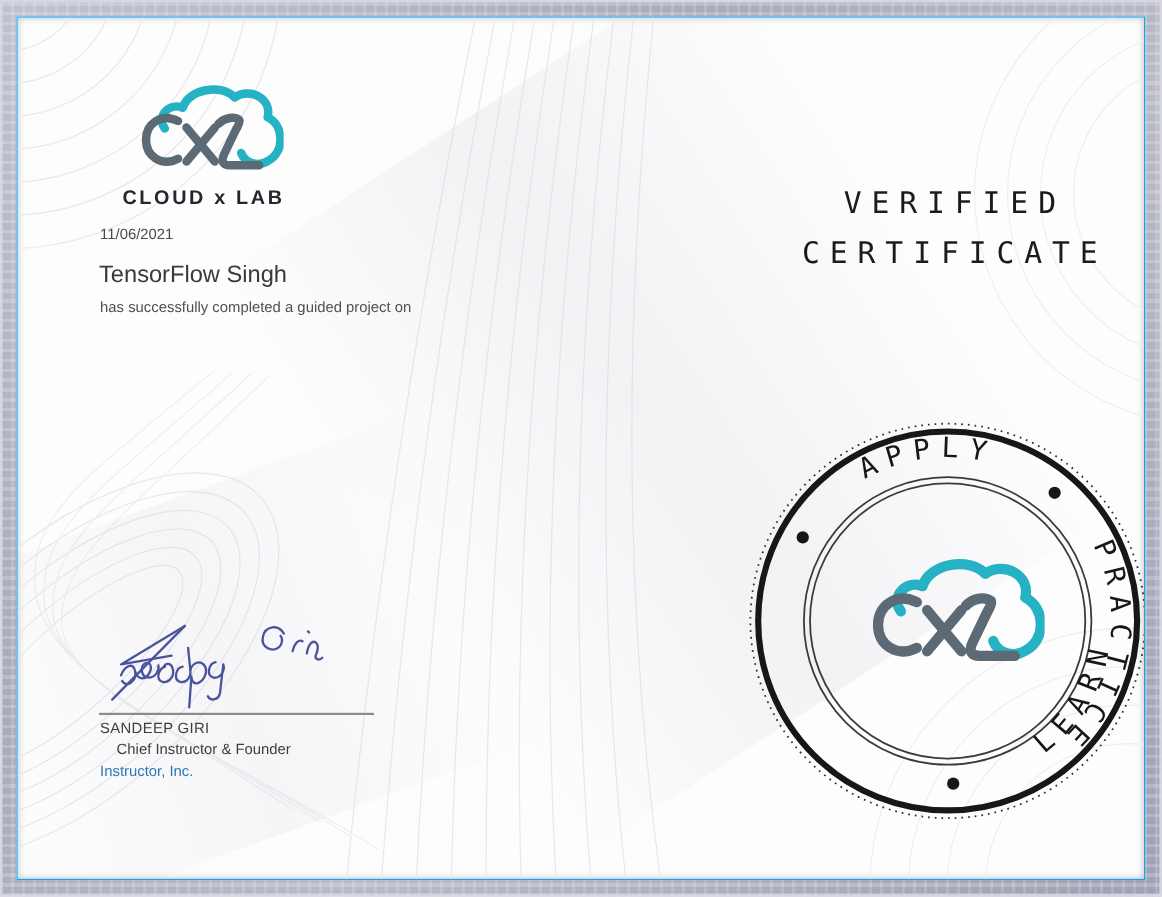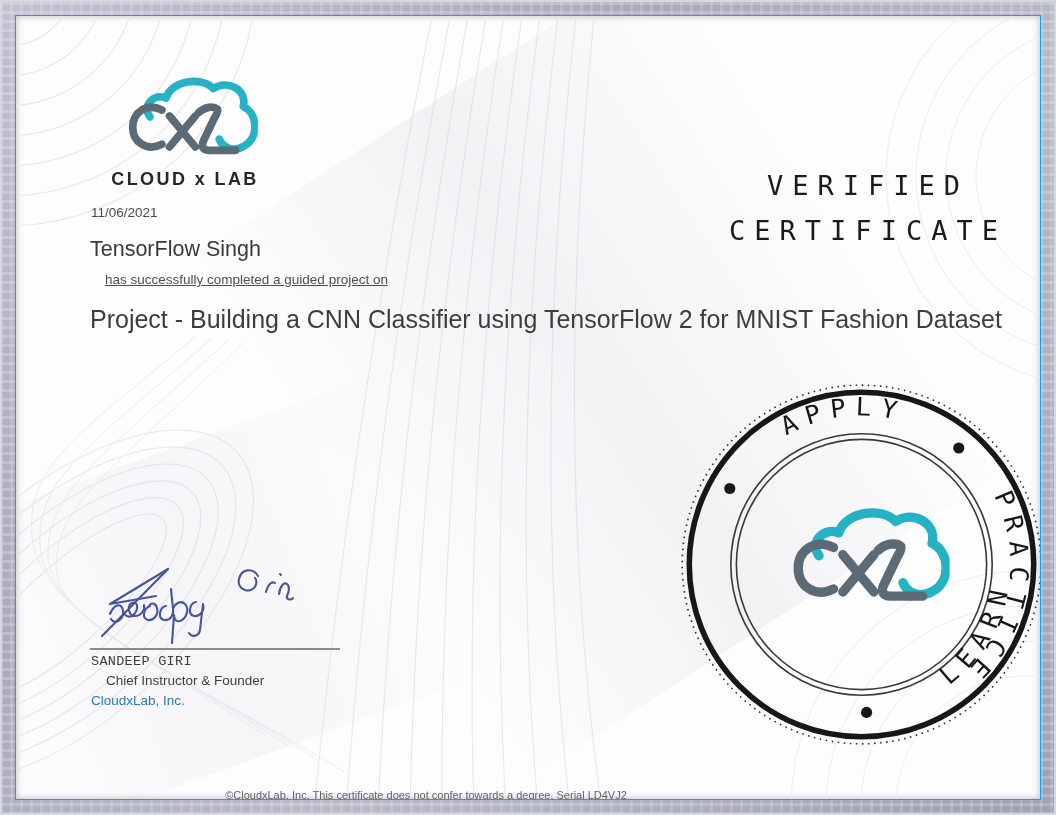--- a/index.html
+++ b/index.html
@@ -31,27 +31,27 @@
   .logo-cloud{position:absolute;left:90px;top:58px;width:158px;height:96px;}
   .logo-wordmark{position:absolute;left:88px;top:153px;width:162px;text-align:center;
     font-size:18px;font-weight:bold;letter-spacing:2.4px;color:#26262e;}
   .date{position:absolute;left:75px;top:189px;font-size:13.5px;color:#4a4a4a;}
 
   .verified{position:absolute;left:620px;top:147px;width:464px;text-align:center;
     font-family:"DejaVu Sans Mono", monospace;font-size:27px;line-height:45px;
     letter-spacing:9px;color:#1b1b1b;white-space:nowrap;}
 
   .name{position:absolute;left:74px;top:221px;font-size:21.5px;color:#393939;}
-  .subtitle{position:absolute;left:89px;top:256px;font-size:13.5px;color:#4f4f4f;text-decoration:underline;}
+  .subtitle{position:absolute;left:75px;top:256px;font-size:13.5px;color:#4f4f4f;}
   .course-title{position:absolute;left:74px;top:284px;width:960px;
     font-size:25px;line-height:39px;color:#3d3d3d;}
 
   .signature-svg{position:absolute;left:70px;top:538px;width:232px;height:97px;}
   .sig-line{position:absolute;left:74px;top:632px;width:250px;height:2px;background:#8b8b8b;}
-  .sig-name{position:absolute;left:75px;top:638px;font-size:13.5px;color:#3e3e3e;letter-spacing:.3px;font-family:Liberation Mono, monospace;}
+  .sig-name{position:absolute;left:75px;top:638px;font-size:13.5px;color:#3e3e3e;letter-spacing:.3px;}
   .sig-role{position:absolute;left:90px;top:657px;font-size:13.5px;color:#3e3e3e;}
   .sig-company{position:absolute;left:75px;top:677px;font-size:13.5px;color:#2b78b6;}
 
   .seal{position:absolute;left:653px;top:356px;width:385px;height:385px;}
   .seal text{font-family:"DejaVu Sans Mono", monospace;font-size:25px;letter-spacing:9px;fill:#161616;}
 
   .footer{position:absolute;left:15px;top:773px;width:790px;text-align:center;
     font-size:11px;color:#636363;}
 </style>
 </head>
@@ -126,42 +126,41 @@
 
   <div class="date">11/06/2021</div>
 
   <div class="verified">
     <div>VERIFIED</div>
     <div>CERTIFICATE</div>
   </div>
 
   <div class="name">TensorFlow Singh</div>
   <div class="subtitle">has successfully completed a guided project on</div>
-  <div class="course-title">Project - Building a CNN Classifier using TensorFlow 2 for MNIST Fashion Dataset</div>
 
   <svg class="signature-svg" viewBox="0 0 232 97">
     <g fill="none" stroke="#3b4796" stroke-width="2.1" stroke-linecap="round" stroke-linejoin="round" opacity="0.92">
       <path d="M16,82 L82,15"></path>
       <path d="M82,15 L24,50 L70,42"></path>
       <path d="M24,60 c4,-10 12,-12 13,-3 c1,8 -8,15 -12,8"></path>
       <path d="M37,57 c2,6 8,8 12,2 c4,-6 2,-12 -3,-10 c-5,2 -4,13 3,13 c6,0 10,-6 9,-11"></path>
       <path d="M64,52 c-6,2 -9,12 -2,14 c6,1 11,-6 9,-12 c-1,-5 -6,-6 -8,-2"></path>
       <path d="M80,52 c-6,1 -9,12 -2,14 c6,1 10,-5 9,-11 l-2,-20"></path>
       <path d="M87,55 c2,-6 8,-9 12,-5 c5,5 1,15 -5,17 c-4,1 -6,-2 -6,-6 l-2,28"></path>
       <path d="M110,48 c-6,1 -9,12 -2,14 c6,1 11,-6 9,-12 l-3,26 c-1,6 -8,8 -11,3"></path>
       <path d="M172,22 c-5,-9 -17,-7 -19,3 c-2,9 8,15 15,9 c3,-3 3,-8 1,-10"></path>
       <path d="M180,38 c2,-8 6,-11 9,-9"></path>
       <path d="M194,20 l1,1"></path>
       <path d="M193,40 c1,-8 5,-12 8,-10 c3,2 2,8 0,12 c-1,3 3,5 6,2"></path>
     </g>
   </svg>
   <div class="sig-line"></div>
   <div class="sig-name">SANDEEP GIRI</div>
   <div class="sig-role">Chief Instructor &amp; Founder</div>
-  <div class="sig-company">CloudxLab, Inc.</div>
+  <div class="sig-company">Instructor, Inc.</div>
 
   <svg class="seal" viewBox="0 0 380 380">
     <defs>
       <path id="seal-cw" d="M43,190 a147,147 0 1 1 294,0 a147,147 0 1 1 -294,0"></path>
       <path id="seal-ccw" d="M190,337 a147,147 0 1 0 0,-294 a147,147 0 1 0 0,294"></path>
     </defs>
     <circle cx="190" cy="190" r="177" fill="none" stroke="#2a2a2a" stroke-width="1.6" stroke-dasharray="1.5 4.5"></circle>
     <circle cx="190" cy="190" r="170" fill="none" stroke="#171717" stroke-width="5.5"></circle>
     <circle cx="190" cy="190" r="129" fill="none" stroke="#3a3a3a" stroke-width="1.6"></circle>
     <circle cx="190" cy="190" r="123.5" fill="none" stroke="#3a3a3a" stroke-width="1.6"></circle>
@@ -175,15 +174,14 @@
       <textPath href="#seal-ccw" startOffset="152">LEARN</textPath>
     </text>
     <circle cx="286" cy="75" r="5.5" fill="#171717"></circle>
     <circle cx="60" cy="115" r="5.5" fill="#171717"></circle>
     <circle cx="195" cy="336" r="5.5" fill="#171717"></circle>
     <g>
       <use href="#cxl-logo" x="103" y="130" width="174" height="115"></use>
     </g>
   </svg>
 
-  <div class="footer">©CloudxLab, Inc. This certificate does not confer towards a degree. Serial LD4VJ2</div>
 
 </div>
 
 </body></html>

